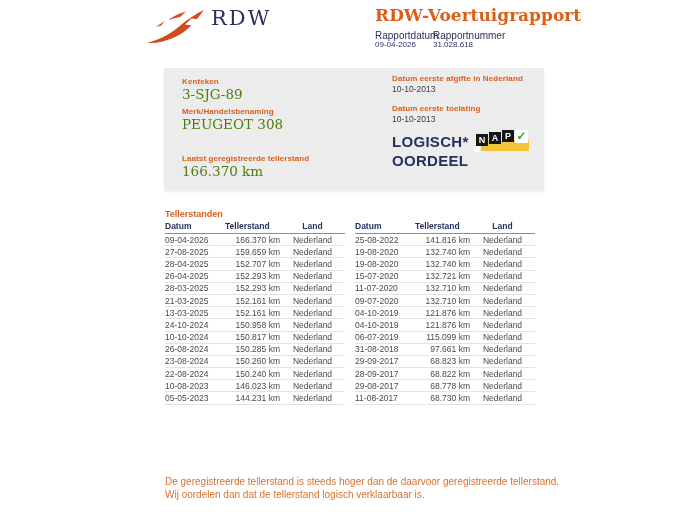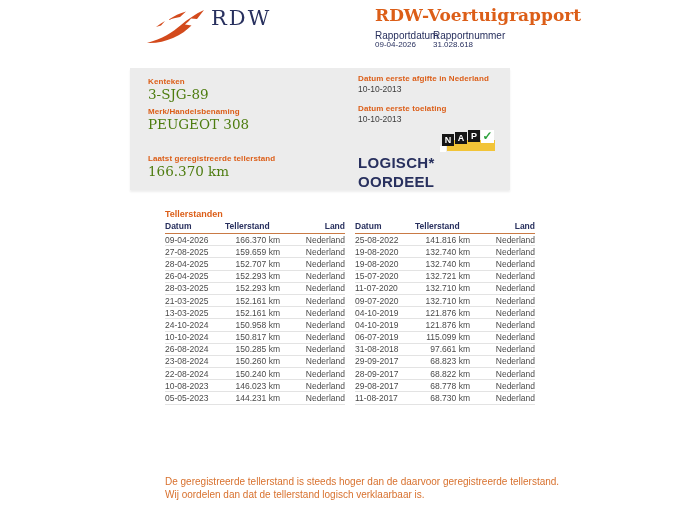--- a/index.html
+++ b/index.html
@@ -22,27 +22,27 @@
 
   
   .wordmark{left:211px;top:6px;font-family:"DejaVu Serif", serif;
     font-size:21px;letter-spacing:2px;color:var(--navy);}
   .report-title{left:375px;top:5px;font-family:"DejaVu Serif", serif;
     font-weight:bold;font-size:17px;color:var(--orange);}
   .meta-label{font-size:10px;font-weight:normal;color:var(--navy);}
   .meta-value{font-size:8px;color:var(--navy);}
 
   
-  .panel{left:130px;top:68px;width:380px;height:122px;background:var(--panel);
+  .panel{left:164px;top:68px;width:380px;height:122px;background:var(--panel);
     box-shadow:0 2px 2px rgba(0,0,0,0.07);}
   .lbl{font-size:8px;font-weight:bold;color:var(--orange);letter-spacing:.1px;}
   .serif-val{font-family:"DejaVu Serif", serif;font-size:13.5px;color:#4d7c0f;}
   .sans-val{font-size:8.5px;color:#3c3c3c;}
   .oordeel{font-size:15px;font-weight:bold;color:var(--navy);line-height:19px;
-    letter-spacing:.3px;margin-top:21px;}
+    letter-spacing:.3px;}
 
   
   .nap{left:310px;top:62px;width:58px;height:24px;}
   .nap-yellow{position:absolute;left:7px;top:10px;width:48px;height:11px;
     background:var(--nap-yellow);}
   .nap-box{position:absolute;width:12px;height:12px;background:#161616;
     color:#fff;font-size:9px;font-weight:bold;text-align:center;line-height:12px;}
   .nap-white{position:absolute;width:13px;height:13px;background:#fff;
     color:var(--nap-green);font-size:12px;font-weight:bold;text-align:center;
     line-height:13px;}
@@ -52,21 +52,21 @@
   .tables-title{left:165px;top:209px;font-size:9px;font-weight:bold;color:var(--orange);}
   .km-table{top:221px;width:180px;}
   .km-table.left{left:165px;} .km-table.right{left:355px;}
   .thead{display:flex;height:13px;border-bottom:1.5px solid var(--rule);
     font-size:8.5px;font-weight:bold;color:var(--navy);}
   .trow{display:flex;height:12.2px;align-items:center;font-size:8.5px;
     color:var(--cell);border-bottom:1px solid var(--sep);}
   .c-datum{width:60px;text-align:left;}
   .c-teller{width:55px;text-align:right;}
   .thead .c-teller{text-align:left;}
-  .c-land{flex:1;text-align:right;}
+  .c-land{flex:1;text-align:center;}
 
   
   .foot{left:165px;top:472px;width:400px;}
   .foot-head{font-size:10.5px;font-weight:bold;color:var(--navy);}
   .foot-ast{color:var(--orange);font-size:10.5px;font-weight:bold;margin-right:1px;}
   .foot-text{margin-top:3px;font-size:10px;line-height:13px;color:var(--foot);}
 </style>
 </head>
 <body>
 

